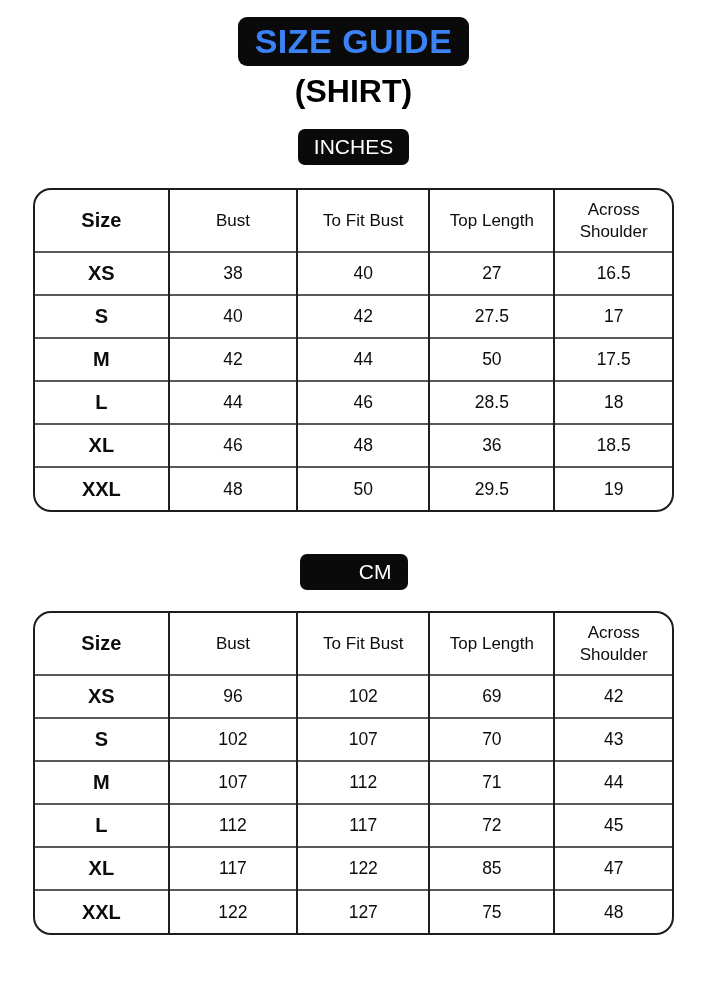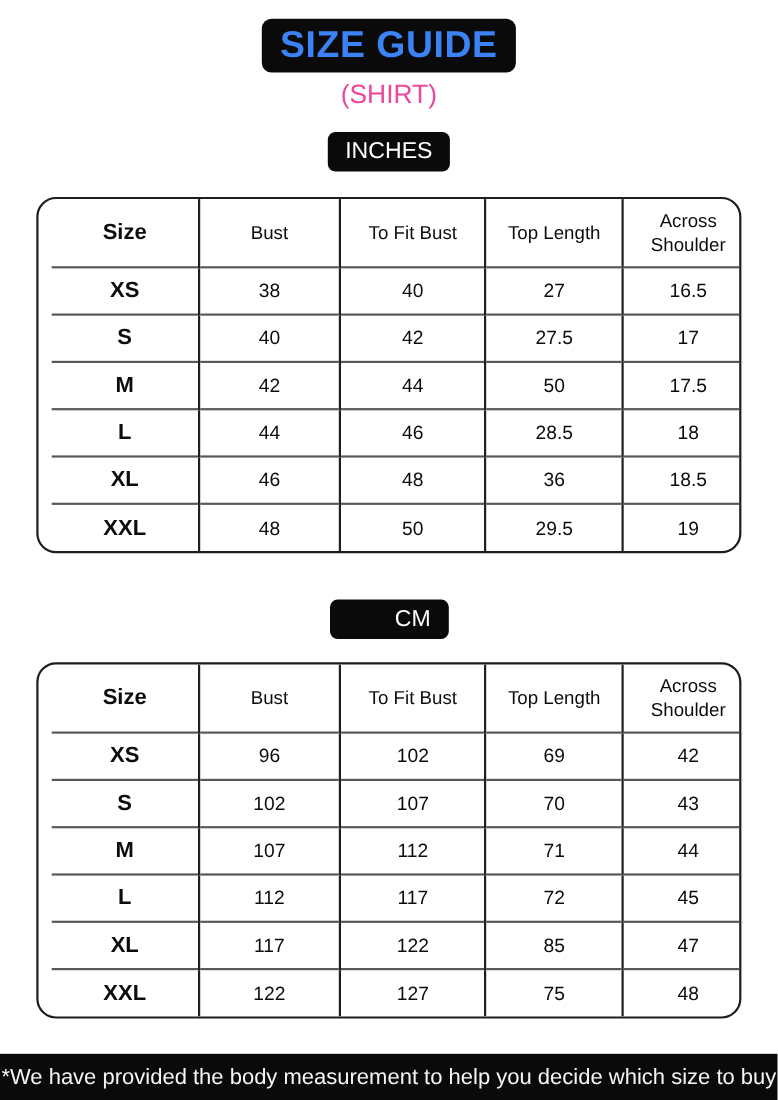--- a/index.html
+++ b/index.html
@@ -20,23 +20,23 @@
     color: #3b82f6;
     font-weight: bold;
     font-size: 34px;
     letter-spacing: 0.5px;
     line-height: 1;
     padding: 7px 17px 8px;
     border-radius: 9px;
   }
   .subtitle {
     margin-top: 7px;
-    font-size: 24px;
-    font-weight: normal;
-    color: #ec4899;
+    font-size: 32px;
+    font-weight: bold;
+    color: #000000;
   }
   .unit-badge {
     display: inline-block;
     margin-top: 19px;
     background: #0a0a0a;
     color: #ffffff;
     font-weight: normal;
     font-size: 21px;
     line-height: 1;
     padding: 7px 16px 8px;
@@ -53,21 +53,20 @@
     border-radius: 18px;
     overflow: hidden;
     background: #fff;
   }
   .table-wrap.cm-wrap { margin-top: 21px; }
 
   table.size-table {
     width: 100%;
     border-collapse: collapse;
     table-layout: fixed;
-    margin-left: 12px;
   }
   .size-table tr > *:nth-child(1) { width: 21.2%; }
   .size-table tr > *:nth-child(2) { width: 20.1%; }
   .size-table tr > *:nth-child(3) { width: 20.8%; }
   .size-table tr > *:nth-child(4) { width: 19.5%; }
   .size-table tr > *:nth-child(5) { width: 18.4%; }
 
   .size-table th, .size-table td {
     border-left: 2px solid #1f1f1f;
     text-align: center;
@@ -226,17 +225,14 @@
             <th class="size-col">XXL</th>
             <td>122</td>
             <td>127</td>
             <td>75</td>
             <td>48</td>
           </tr>
         </tbody>
     </table>
   </div>
 
-  <div class="footer-bar">
-    <span>*We have provided the body measurement to help you decide which size to buy</span>
-  </div>
 
 </div>
 
 </body></html>

